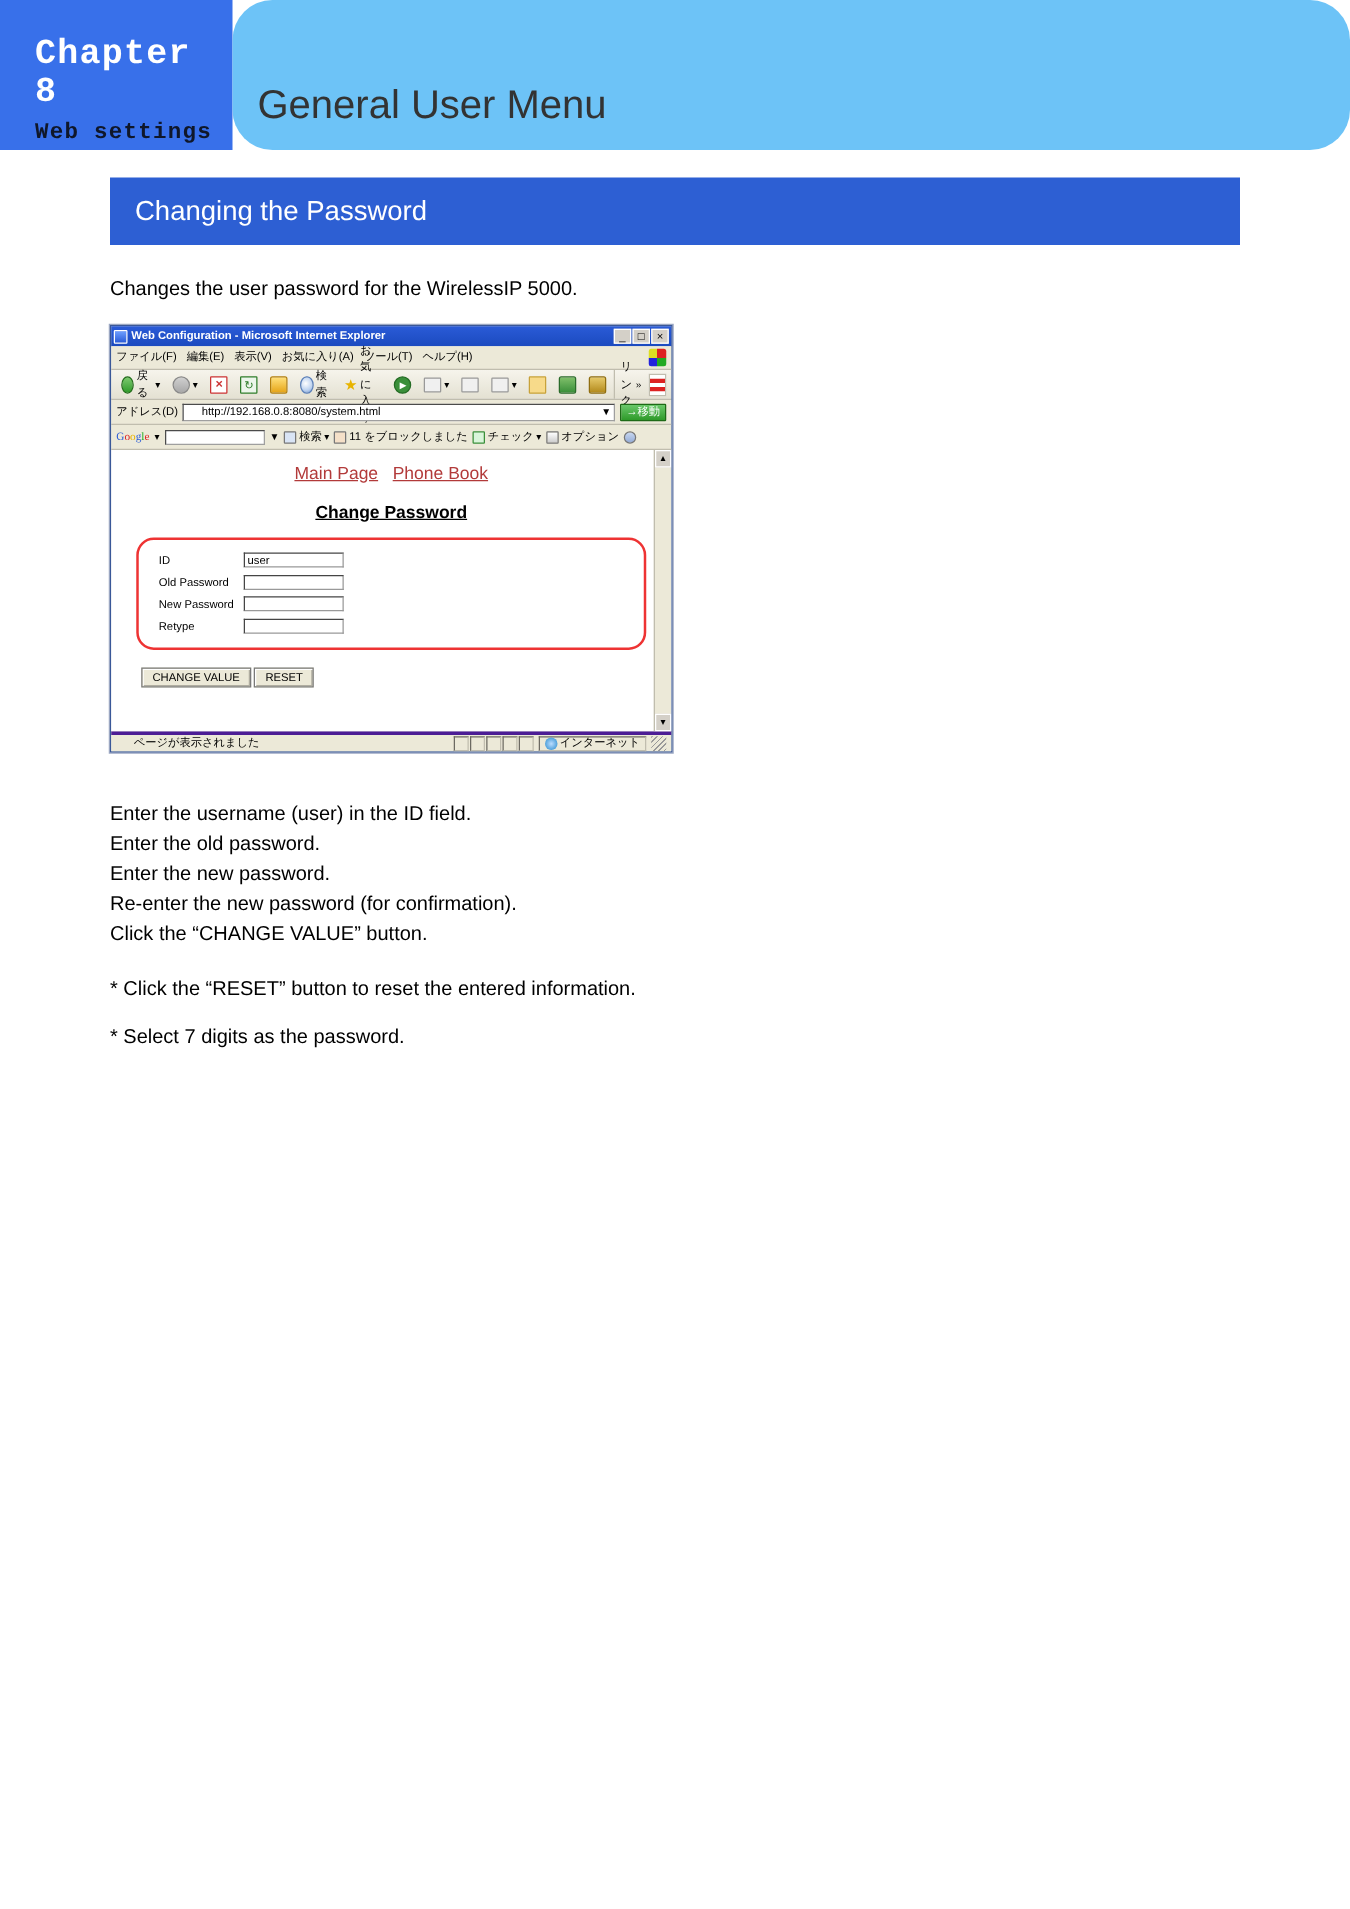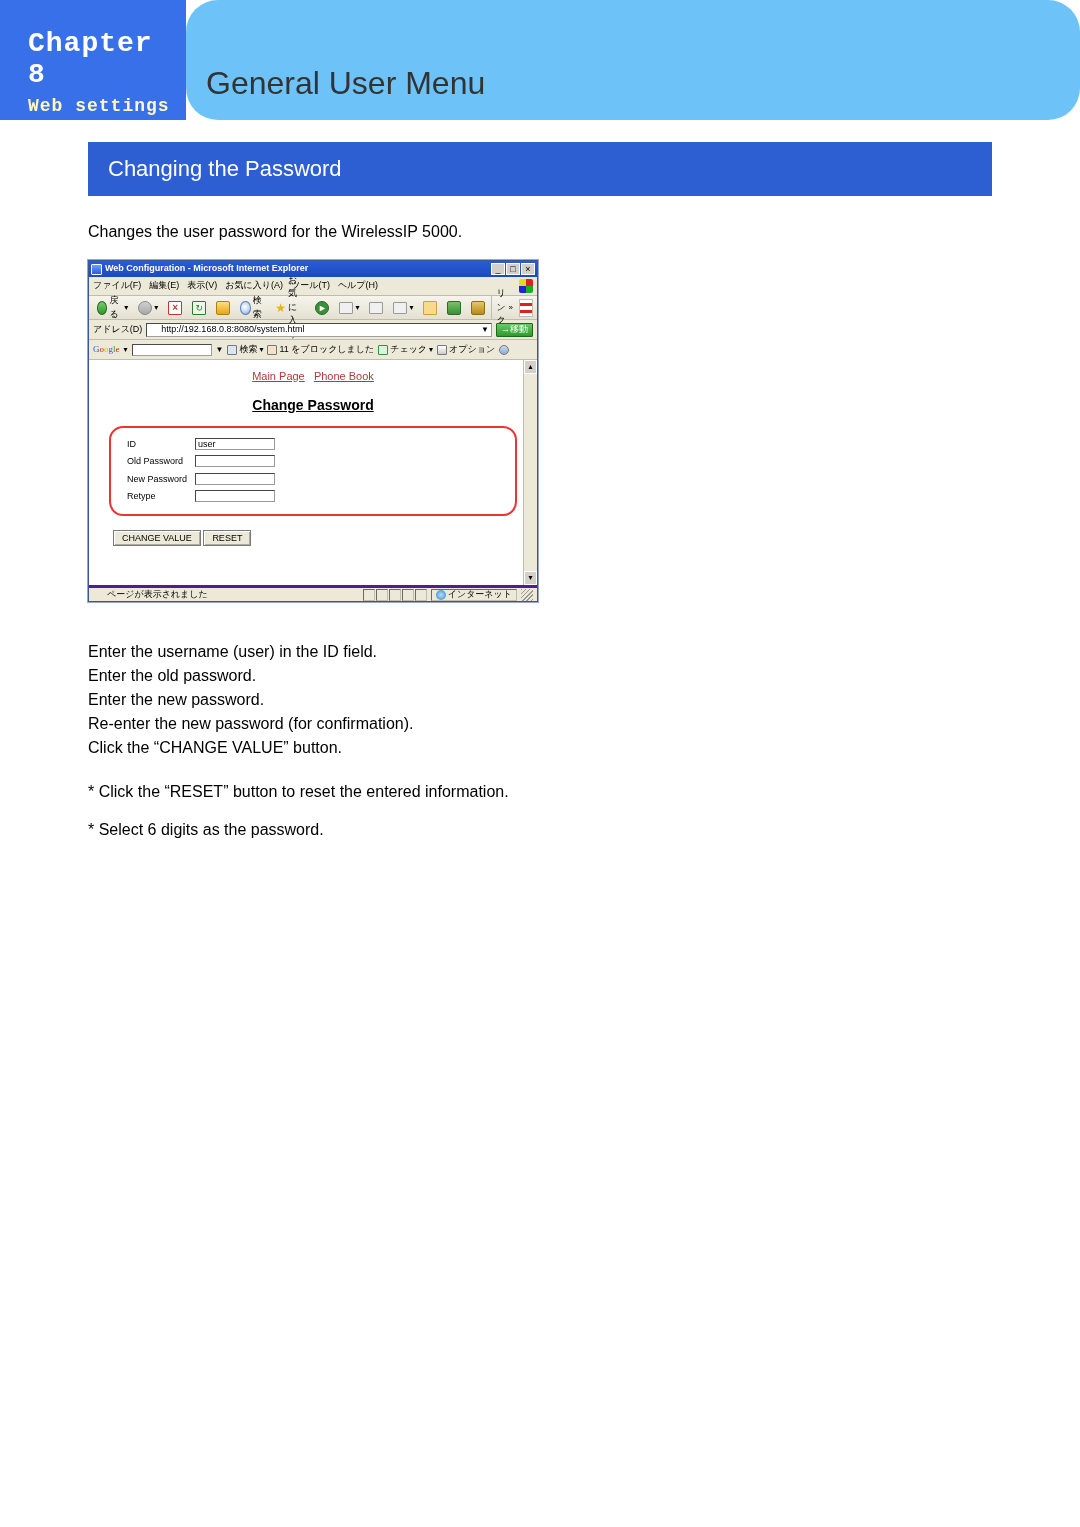--- a/index.html
+++ b/index.html
@@ -21,21 +21,21 @@
     padding: 28px 0 0 28px;
   }
   .chapter-title {
     font-family: "Courier New", monospace;
     font-weight: bold;
     font-size: 28px;
     letter-spacing: 1px;
   }
   .chapter-sub {
     font-family: "Courier New", monospace;
-    color: #fef9c3;
+    color: #0f172a;
     font-size: 18px;
     font-weight: bold;
     margin-top: 6px;
     letter-spacing: 1px;
   }
   .main-title-box {
     flex: 1;
     background: #6dc3f7;
     display: flex;
     align-items: flex-end;
@@ -203,21 +203,21 @@
     overflow:hidden;
   }
   .ie-scroll-thumb{
     position:absolute;right:0;top:0;width:14px;height:100%;
     background:#ece9d8;border-left:1px solid #c0bdae;
   }
   .ie-scroll-thumb .arr{
     height:14px;background:#d4d0c8;border:1px solid #fff;font-size:8px;text-align:center;line-height:12px;
   }
   .page-inner{padding:8px 14px 8px 14px;}
-  .page-links{text-align:center;font-size:11px;margin-bottom:10px;}
+  .page-links{text-align:center;font-size:14px;margin-bottom:10px;}
   .page-links a{color:#b23a3a;text-decoration:underline;}
   .page-h1{
     text-align:center;font-weight:bold;font-size:14px;
     text-decoration:underline;margin-bottom:10px;font-family:Arial,sans-serif;
   }
   .pw-zone{
     position:relative;margin:0 6px 14px 6px;padding:10px 14px;
   }
   .pw-outline{
     position:absolute;inset:0;border:2px solid #e33;border-radius:14px;pointer-events:none;
@@ -434,15 +434,15 @@
     </div>
   </div>
 
   <div class="instr">
     <div>Enter the username (user) in the ID field.</div>
     <div>Enter the old password.</div>
     <div>Enter the new password.</div>
     <div>Re-enter the new password (for confirmation).</div>
     <div>Click the “CHANGE VALUE” button.</div>
     <div class="note">* Click the “RESET” button to reset the entered information.</div>
-    <div class="note" style="margin-top:14px">* Select 6 digits as the password.</div>
+    <div class="note" style="margin-top:14px">* Select 7 digits as the password.</div>
   </div>
 </div>
 
 </body></html>

